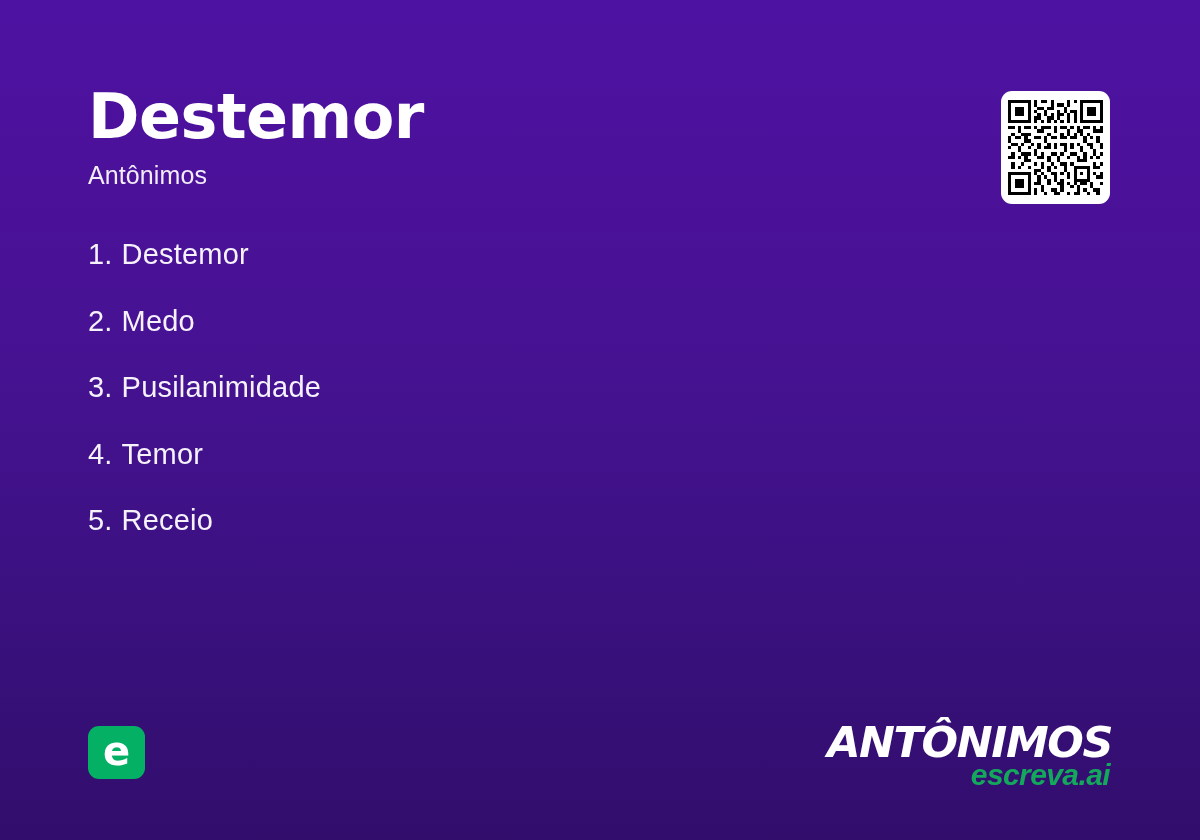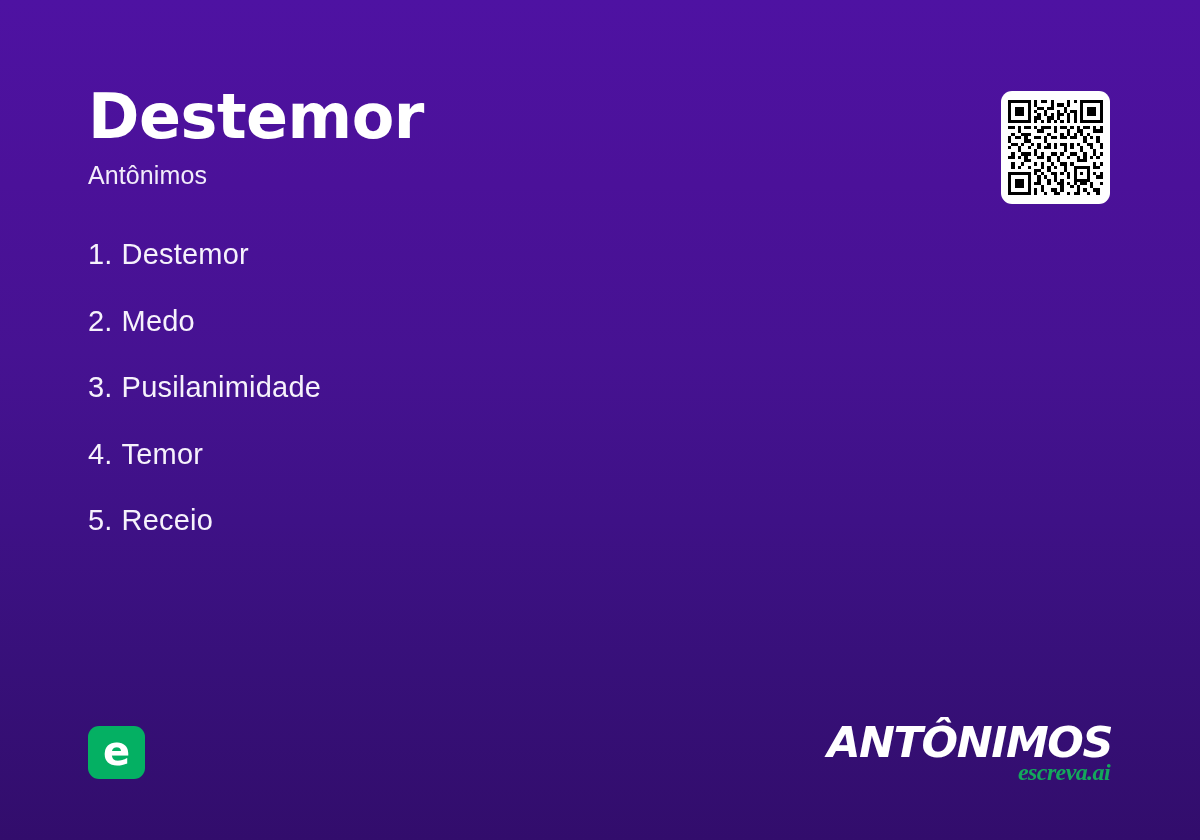--- a/index.html
+++ b/index.html
@@ -138,22 +138,22 @@
     font-family: "DejaVu Sans", sans-serif;
     font-size: 43px;
     font-weight: 700;
     font-style: italic;
     line-height: 0.95;
     letter-spacing: -1.4px;
     color: #ffffff;
     display: block;
   }
   .logo-sub {
-    font-family: Liberation Serif, serif;
-    font-size: 24px;
+    font-family: Liberation Sans, sans-serif;
+    font-size: 30px;
     font-weight: 700;
     font-style: italic;
     line-height: 1;
     letter-spacing: -0.6px;
     color: #14a85c;
     display: block;
     margin-top: -3px;
     padding-right: 2px;
   }
 </style>

